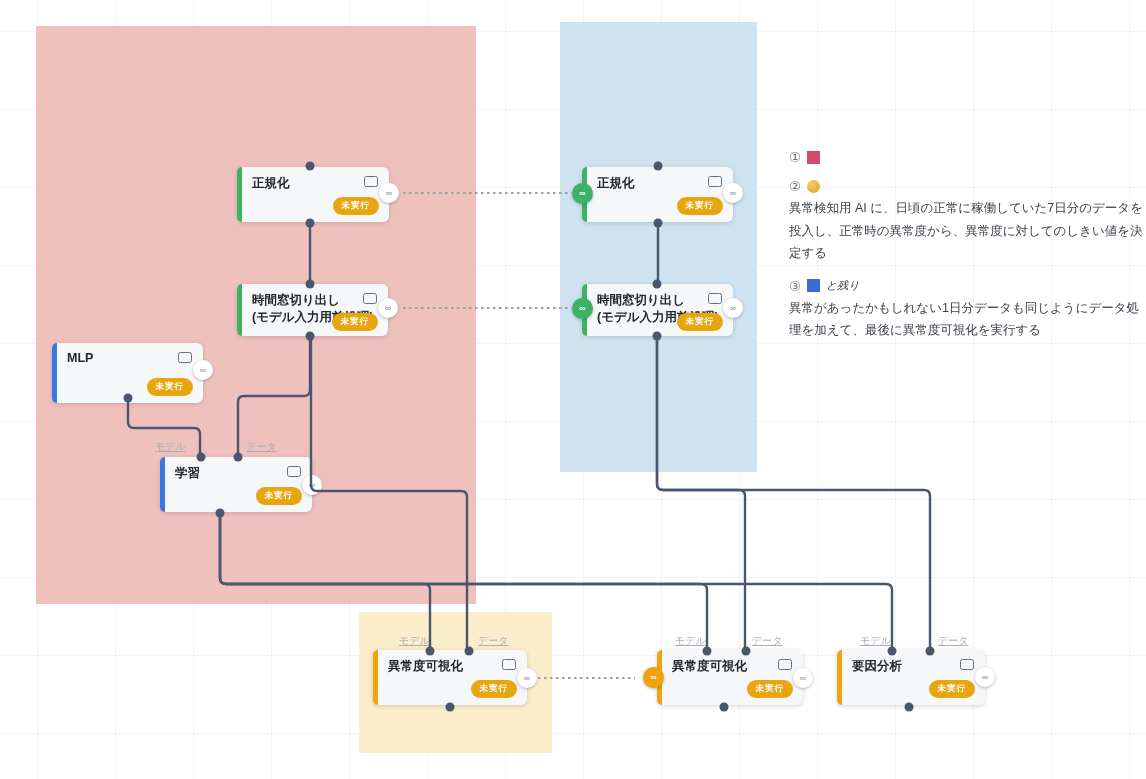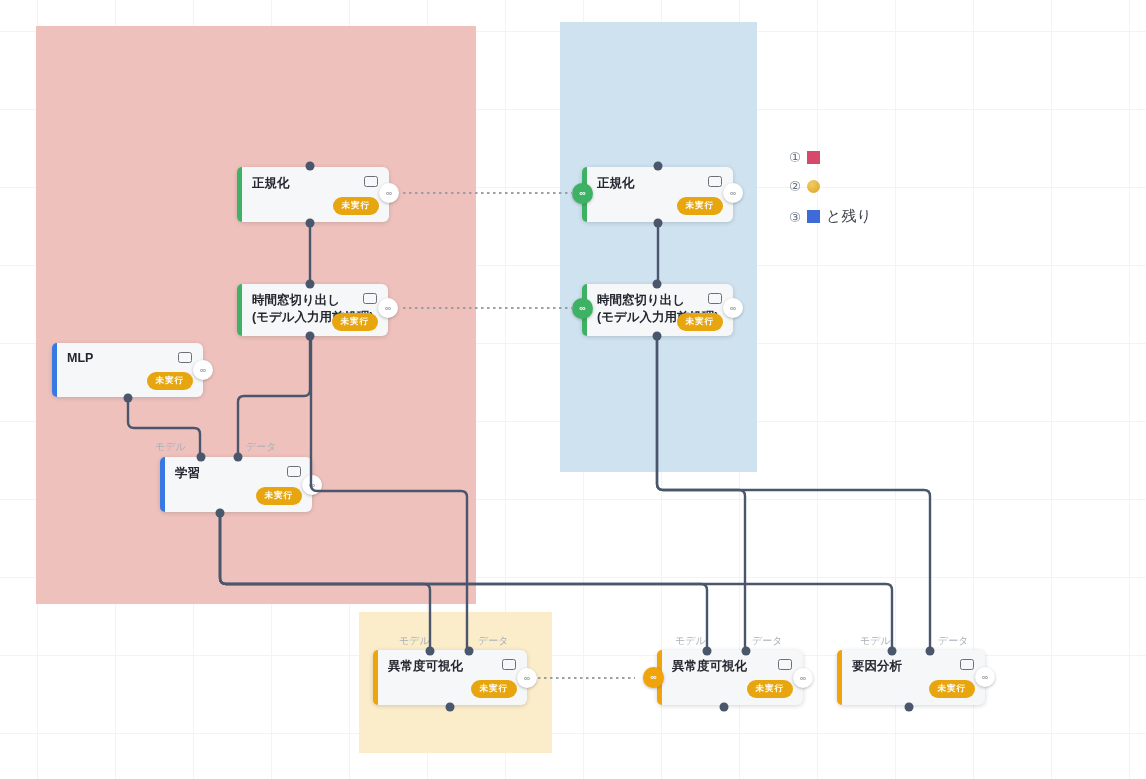--- a/index.html
+++ b/index.html
@@ -35,33 +35,33 @@
   .node.twoline .badge{bottom:5px;}
   .link-circle{
     position:absolute;width:20px;height:20px;border-radius:50%;background:#fff;
     box-shadow:0 1px 3px rgba(60,64,67,.35);display:flex;align-items:center;justify-content:center;
     font-size:9px;color:#9aa0a6;font-weight:700;line-height:1;
   }
   .link-circle.right{right:-10px;}
   .link-circle.left{width:21px;height:21px;color:#fff;}
   .link-circle.left.green{background:var(--accent-green);}
   .link-circle.left.orange{background:var(--accent-orange);}
-  .port-label{position:absolute;z-index:2;font-size:10px;color:#a9aeb6;white-space:nowrap;}
+  .port-label{position:absolute;z-index:2;font-size:10px;color:#a9aeb6;white-space:nowrap;text-decoration:underline;}
 
   svg.overlay{position:absolute;left:0;top:0;z-index:3;pointer-events:none;}
   .edge{stroke:var(--edge);stroke-width:2.4;fill:none;stroke-linecap:round;}
   .dotted{stroke:var(--dotted);stroke-width:2;fill:none;stroke-dasharray:2.5 3.5;}
   .dot{fill:var(--edge);}
 
   .annotations{position:absolute;left:789px;top:149px;width:354px;z-index:2;}
   .ann{margin-bottom:13px;}
   .ann-head{display:flex;align-items:center;gap:6px;font-size:13px;color:#55606e;margin-bottom:3px;}
   .ann-num{color:#6b7684;font-size:13.5px;}
   .swatch{width:13px;height:13px;display:inline-block;}
-  .ann-suffix{color:#3c4149;font-size:15px;}
+  .ann-suffix{color:#3c4149;font-size:11px;font-style:italic;}
   .ann-body{font-size:12.5px;line-height:22.5px;color:#3c4149;}
 </style>
 </head>
 <body>
 
 <div class="canvas">
 
   <div class="region pink" style="left:36px;top:26px;width:440px;height:578px"></div>
   <div class="region blue" style="left:560px;top:22px;width:197px;height:450px"></div>
   <div class="region yellow" style="left:359px;top:612px;width:193px;height:141px"></div>
@@ -76,21 +76,21 @@
 
   <div class="node twoline" style="left:237px;top:284px;width:151px;height:52px">
     <div class="colorbar green"></div>
     <div class="node-title">時間窓切り出し</div>
     <div class="node-subtitle">(モデル入力用前処理)</div>
     <div class="comment-icon"></div>
     <div class="badge">未実行</div>
     <div class="link-circle right" style="top:14px">∞</div>
   </div>
 
-  <div class="node" style="left:52px;top:343px;width:151px;height:54px">
+  <div class="node" style="left:52px;top:343px;width:151px;height:60px">
     <div class="colorbar blue"></div>
     <div class="node-title">MLP</div>
     <div class="comment-icon"></div>
     <div class="badge">未実行</div>
     <div class="link-circle right" style="top:17px">∞</div>
   </div>
 
   <div class="node" style="left:160px;top:457px;width:152px;height:55px">
     <div class="colorbar blue"></div>
     <div class="node-title">学習</div>
@@ -198,23 +198,25 @@
         <span class="swatch" style="background:#d6496b"></span>
         <span class="ann-suffix"></span>
       </div>
     </div>
     <div class="ann">
       <div class="ann-head">
         <span class="ann-num">②</span>
         <span class="swatch" style="background:radial-gradient(circle at 35% 30%, #f2cb5f, #dda226);border-radius:50%"></span>
         <span class="ann-suffix"></span>
       </div>
+      <div class="ann-body">異常検知用 AI に、日頃の正常に稼働していた7日分のデータを投入し、正常時の異常度から、異常度に対してのしきい値を決定する</div>
     </div>
     <div class="ann">
       <div class="ann-head">
         <span class="ann-num">③</span>
         <span class="swatch" style="background:#3f6bd8"></span>
         <span class="ann-suffix">と残り</span>
       </div>
+      <div class="ann-body">異常があったかもしれない1日分データも同じようにデータ処理を加えて、最後に異常度可視化を実行する</div>
     </div>
   </div>
 
 </div>
 
 </body></html>

